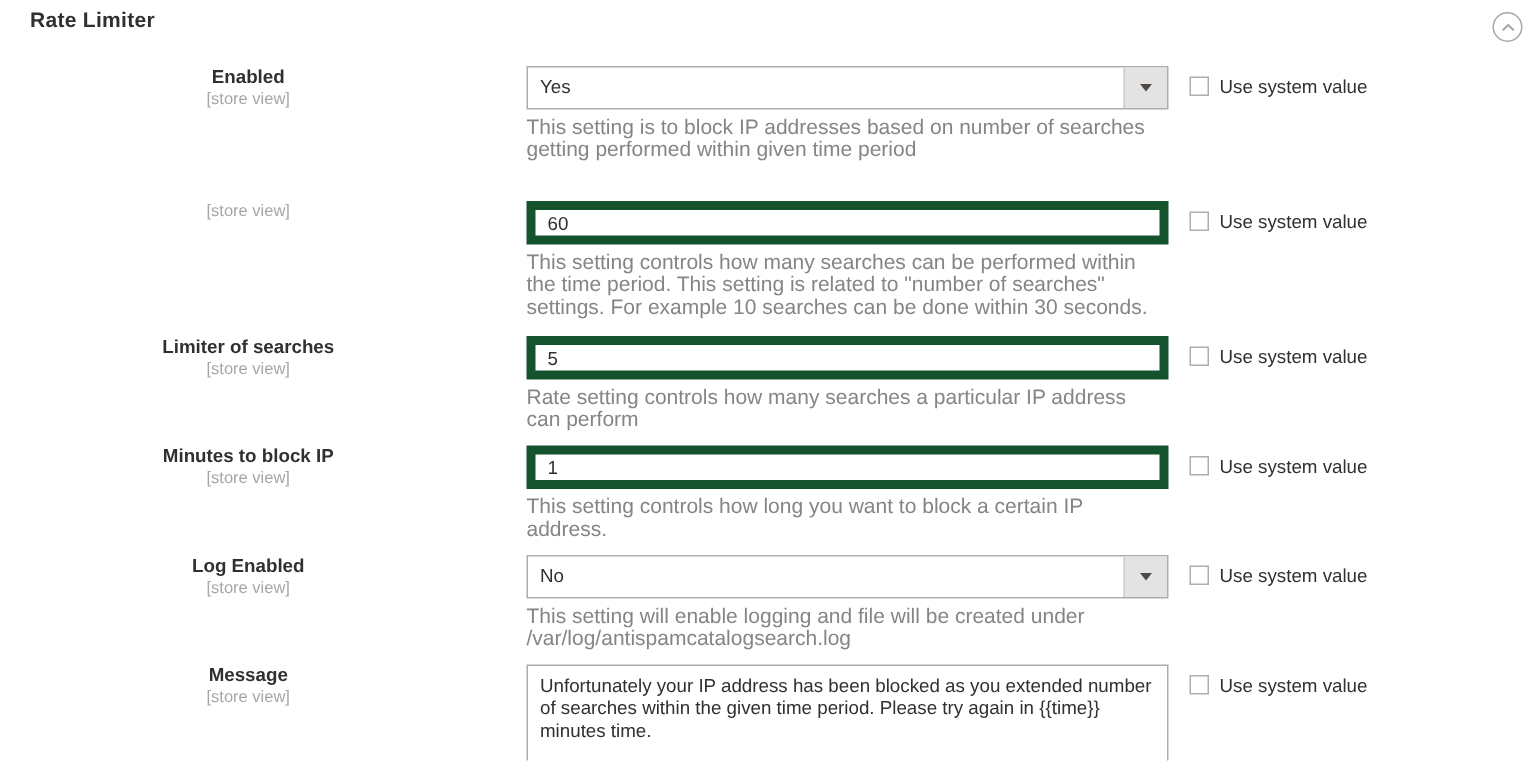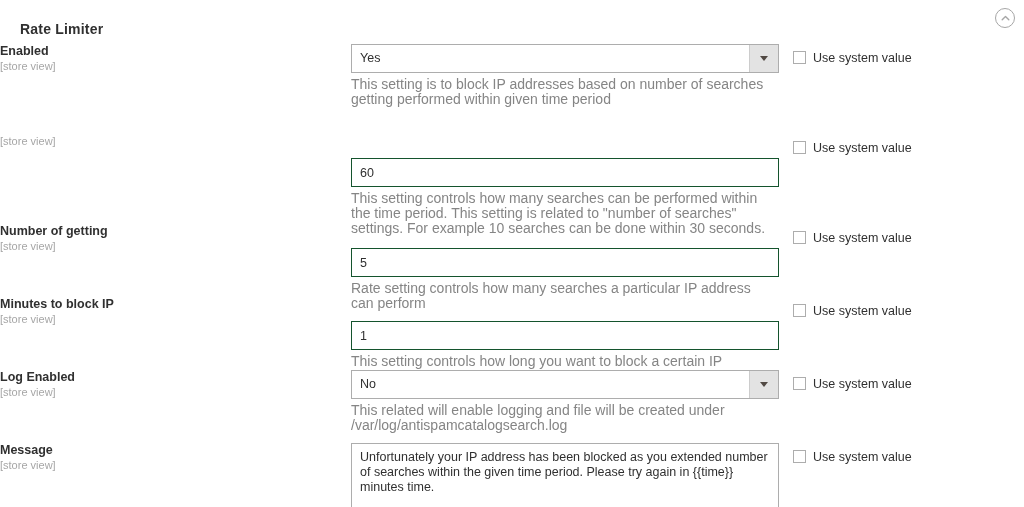--- a/index.html
+++ b/index.html
@@ -24,21 +24,21 @@
   
   .section-header {
     position: absolute;
     left: 0; top: 0;
     width: 1024px;
     height: 36px;
   }
   .section-title {
     position: absolute;
     left: 20px;
-    top: 21px;
+    top: 5px;
     font-size: 14px;
     font-weight: 700;
     letter-spacing: .2px;
     color: #303030;
     white-space: nowrap;
   }
   .collapse-btn {
     position: absolute;
     right: 9px;
     top: 8px;
@@ -66,21 +66,21 @@
     position: relative;
     width: 1024px;
     margin-bottom: 10px;
   }
 
   .label-col {
     position: absolute;
     left: 0;
     top: 0;
     width: 341px;
-    text-align: left;
+    text-align: center;
     padding-right: 10px;
   }
   .f-label {
     display: block;
     font-size: 12.5px;
     font-weight: 700;
     color: #303030;
     line-height: 15px;
     white-space: nowrap;
   }
@@ -95,29 +95,28 @@
 
   .control-col {
     margin-left: 351px;
     width: 428px;
   }
 
   
   .text-input {
     width: 428px;
     height: 29px;
-    border: 1px solid #14532d;
+    border: 6px solid #14532d;
     background: #ffffff;
     font-family: "Liberation Sans", sans-serif;
     font-size: 12.5px;
     color: #303030;
     padding: 0 8px;
     outline: none;
     border-radius: 0;
-    margin-top: 24px;
   }
 
   
   .select-wrap {
     position: relative;
     width: 428px;
     height: 29px;
     border: 1px solid #adadad;
     background: #ffffff;
   }
@@ -259,21 +258,21 @@
         <div class="help-text">This setting controls how many searches can be performed within the time period. This setting is related to "number of searches" settings. For example 10 searches can be done within 30 seconds.</div>
       </div>
       <div class="sysval">
         <span class="box"></span>
         <span class="txt">Use system value</span>
       </div>
     </div>
 
     <div class="field-row row-searches">
       <div class="label-col">
-        <span class="f-label">Number of getting</span>
+        <span class="f-label">Limiter of searches</span>
         <span class="f-scope">[store view]</span>
       </div>
       <div class="control-col">
         <input class="text-input" type="text" value="5" style="">
         <div class="help-text">Rate setting controls how many searches a particular IP address can perform</div>
       </div>
       <div class="sysval">
         <span class="box"></span>
         <span class="txt">Use system value</span>
       </div>
@@ -299,21 +298,21 @@
         <span class="f-label">Log Enabled</span>
         <span class="f-scope">[store view]</span>
       </div>
       <div class="control-col">
         <div class="select-wrap">
           <span class="select-value">No</span>
           <span class="select-arrow">
               <i class="tri"></i>
             </span>
         </div>
-        <div class="help-text">This related will enable logging and file will be created under /var/log/antispamcatalogsearch.log</div>
+        <div class="help-text">This setting will enable logging and file will be created under /var/log/antispamcatalogsearch.log</div>
       </div>
       <div class="sysval">
         <span class="box"></span>
         <span class="txt">Use system value</span>
       </div>
     </div>
 
     <div class="field-row row-message">
       <div class="label-col">
         <span class="f-label">Message</span>

